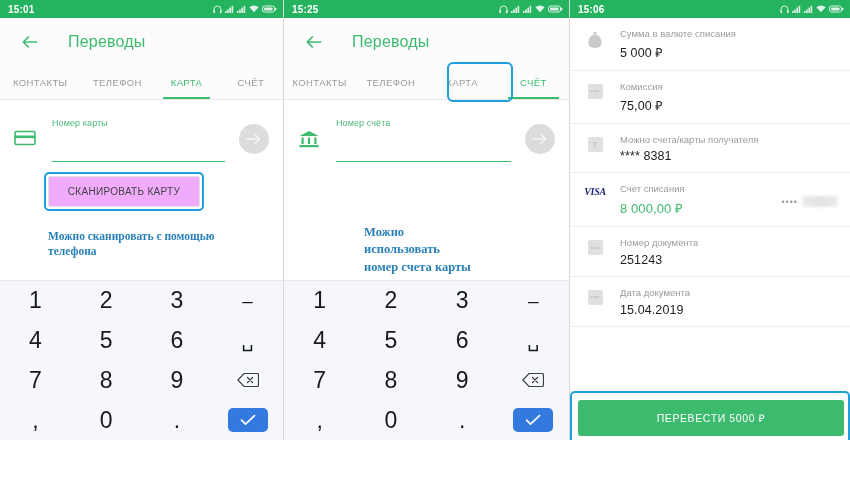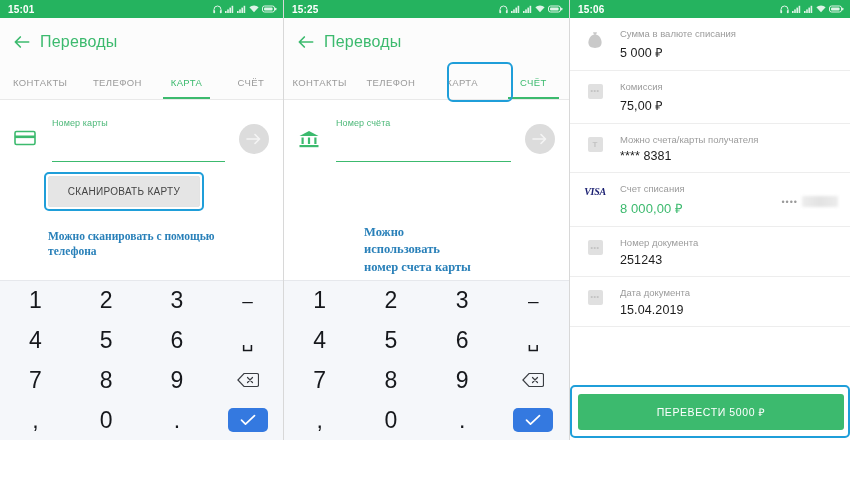--- a/index.html
+++ b/index.html
@@ -21,21 +21,21 @@
     display: flex; align-items: center; justify-content: space-between;
     padding: 0 6px 0 8px; font-size: 10px; font-weight: bold;
     letter-spacing: .2px;
   }
   .sb-icons { display: flex; align-items: center; gap: 3px; opacity: .85; }
   .sb-icons svg { display: block; }
 
   
   .appbar {
     height: 48px; background: #fcfcfc;
-    display: flex; align-items: center; padding-left: 12px; gap: 8px;
+    display: flex; align-items: center; padding-left: 20px; gap: 28px;
   }
   .back-icon { width: 20px; height: 20px; display: block; flex: none; }
   .appbar-title { color: #3cba6e; font-size: 16px; letter-spacing: .2px; }
   .phone-3 .appbar { padding-left: 14px; gap: 18px; }
   .phone-3 .appbar-title { font-size: 15.5px; }
 
   
   .tabs {
     height: 34px; background: #fcfcfc; display: flex;
     align-items: center; position: relative;
@@ -67,21 +67,21 @@
   .fab {
     width: 30px; height: 30px; border-radius: 50%; background: #dcdcdc;
     flex: none; margin-top: 8px; display: flex; align-items: center;
     justify-content: center;
   }
   .fab svg { display: block; }
 
   
   .scan-wrap { margin: 14px 0 0 34px; position: relative; width: 152px; }
   .scan-btn {
-    border: 1px solid #e3e3e3; background: #e5e5e5; border-radius: 2px;
+    border: 1px solid #e3e3e3; background: #f0abfc; border-radius: 2px;
     padding: 9px 10px; font-size: 10px; color: #444; letter-spacing: .3px;
     text-align: center;
   }
   .annot-box {
     position: absolute; border: 2.5px solid #1f9ed9; border-radius: 5px;
     pointer-events: none;
   }
   .scan-annot { left: -4px; top: -4px; right: -4px; bottom: -4px; }
 
   .note {
@@ -126,21 +126,21 @@
   .conf-value { font-size: 12.5px; color: #1d1d1d; margin-top: 3px; letter-spacing: .1px; }
   .conf-value.green { color: #3cba6e; font-size: 13px; }
   .conf-trailing { display: flex; align-items: center; gap: 4px; padding-top: 14px; flex: none; }
   .dots { font-size: 9px; color: #9b9b9b; letter-spacing: 1px; }
   .redacted {
     width: 36px; height: 11px;
     background: linear-gradient(90deg,#ededed,#e2e2e2,#ececec);
     filter: blur(1.4px); border-radius: 1px;
   }
 
-  .pay-wrap { position: absolute; left: 8px; right: 6px; bottom: 10px; }
+  .pay-wrap { position: absolute; left: 8px; right: 6px; bottom: 4px; }
   .pay-btn {
     background: #3cba6e; color: #ffffff; text-align: center;
     padding: 11px 0; font-size: 10.5px; letter-spacing: .6px;
     border-radius: 3px;
   }
   .pay-annot { left: -8px; top: -9px; right: -6px; bottom: -8px; }
 
   .visa {
     font-family: "Liberation Serif", serif; font-style: italic;
     font-weight: bold; font-size: 10px; color: #1a1f71; letter-spacing: -.3px;

